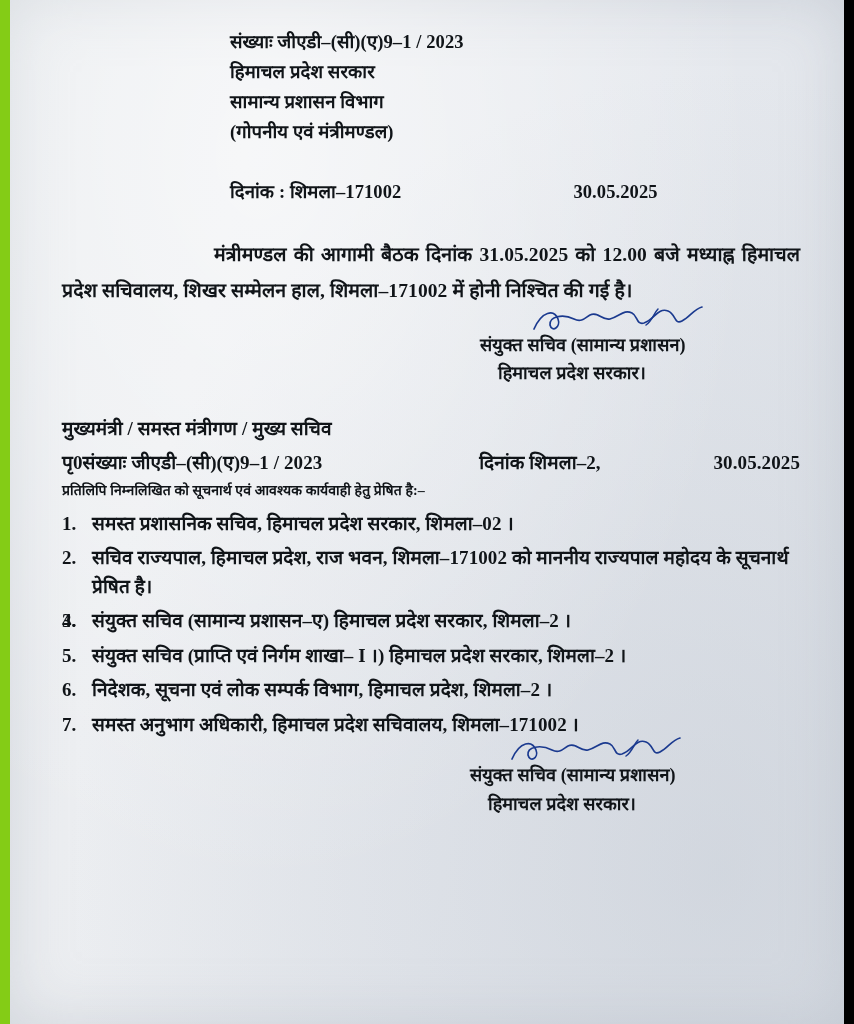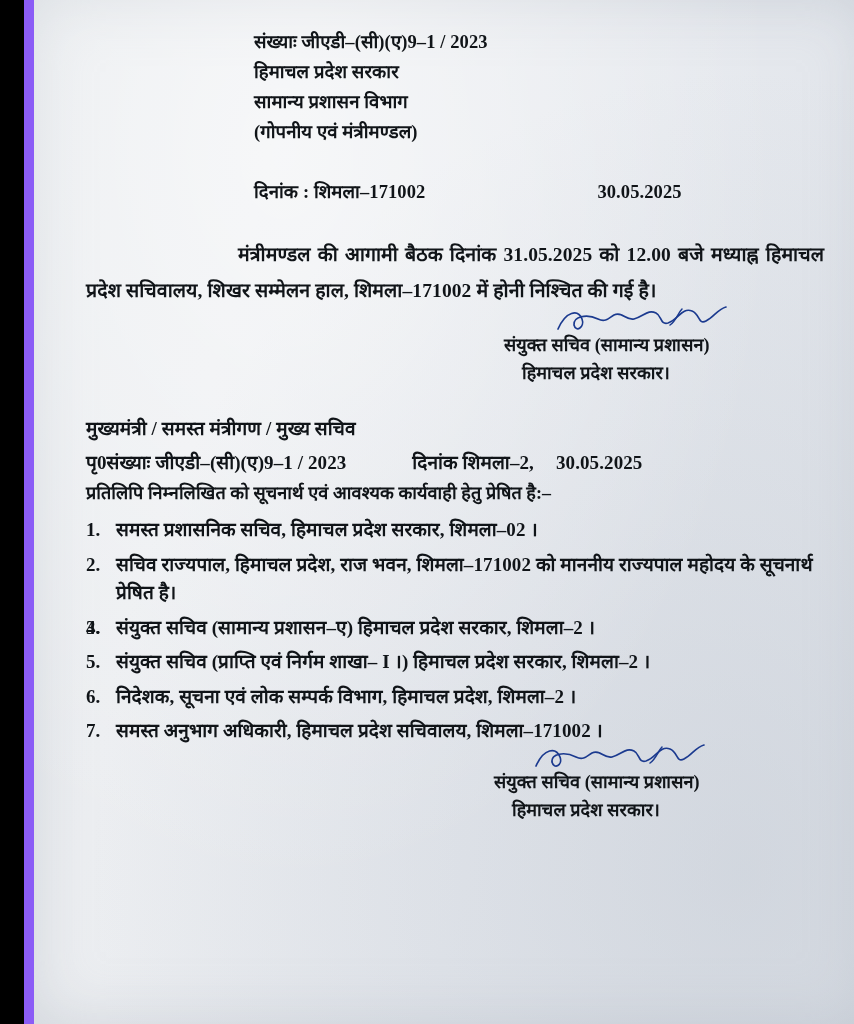--- a/index.html
+++ b/index.html
@@ -10,22 +10,21 @@
   body {
     width: 854px;
     height: 1024px;
     overflow: hidden;
     font-family: "DejaVu Sans", sans-serif;
   }
   .page {
     position: relative;
     width: 734px;
     height: 1024px;
-    background: #8b5cf6;
-    margin-left: 24px;
+    background: #84cc16;
   }
   .paper {
     position: absolute;
     left: 10px;
     top: 0px;
     width: 834px;
     height: 1024px;
     background: linear-gradient(105deg, #e9ecef 0%, #eceef1 25%, #e6e9ee 60%, #dfe3e9 100%);
     box-shadow: inset 0 0 60px rgba(160,168,180,0.35);
     color: #101418;
@@ -111,27 +110,28 @@
     margin-left: 0px;
     font-size: 19px;
     font-weight: 700;
   }
   .ref-row {
     margin-top: 4px;
     display: flex;
     align-items: baseline;
     font-size: 19px;
     font-weight: 600;
+    justify-content: space-between;
   }
   .ref-row .refno { white-space: nowrap; }
   .ref-row .refdate { margin-left: 66px; white-space: nowrap; }
   .ref-row .refdate2 { margin-left: 22px; white-space: nowrap; }
   .copy-line {
     margin-top: 3px;
-    font-size: 18px;
+    font-size: 14px;
     font-weight: 600;
   }
   ol.items {
     margin: 8px 0 0 0;
     padding: 0;
     list-style: none;
     font-size: 19px;
     font-weight: 600;
   }
   ol.items li {

